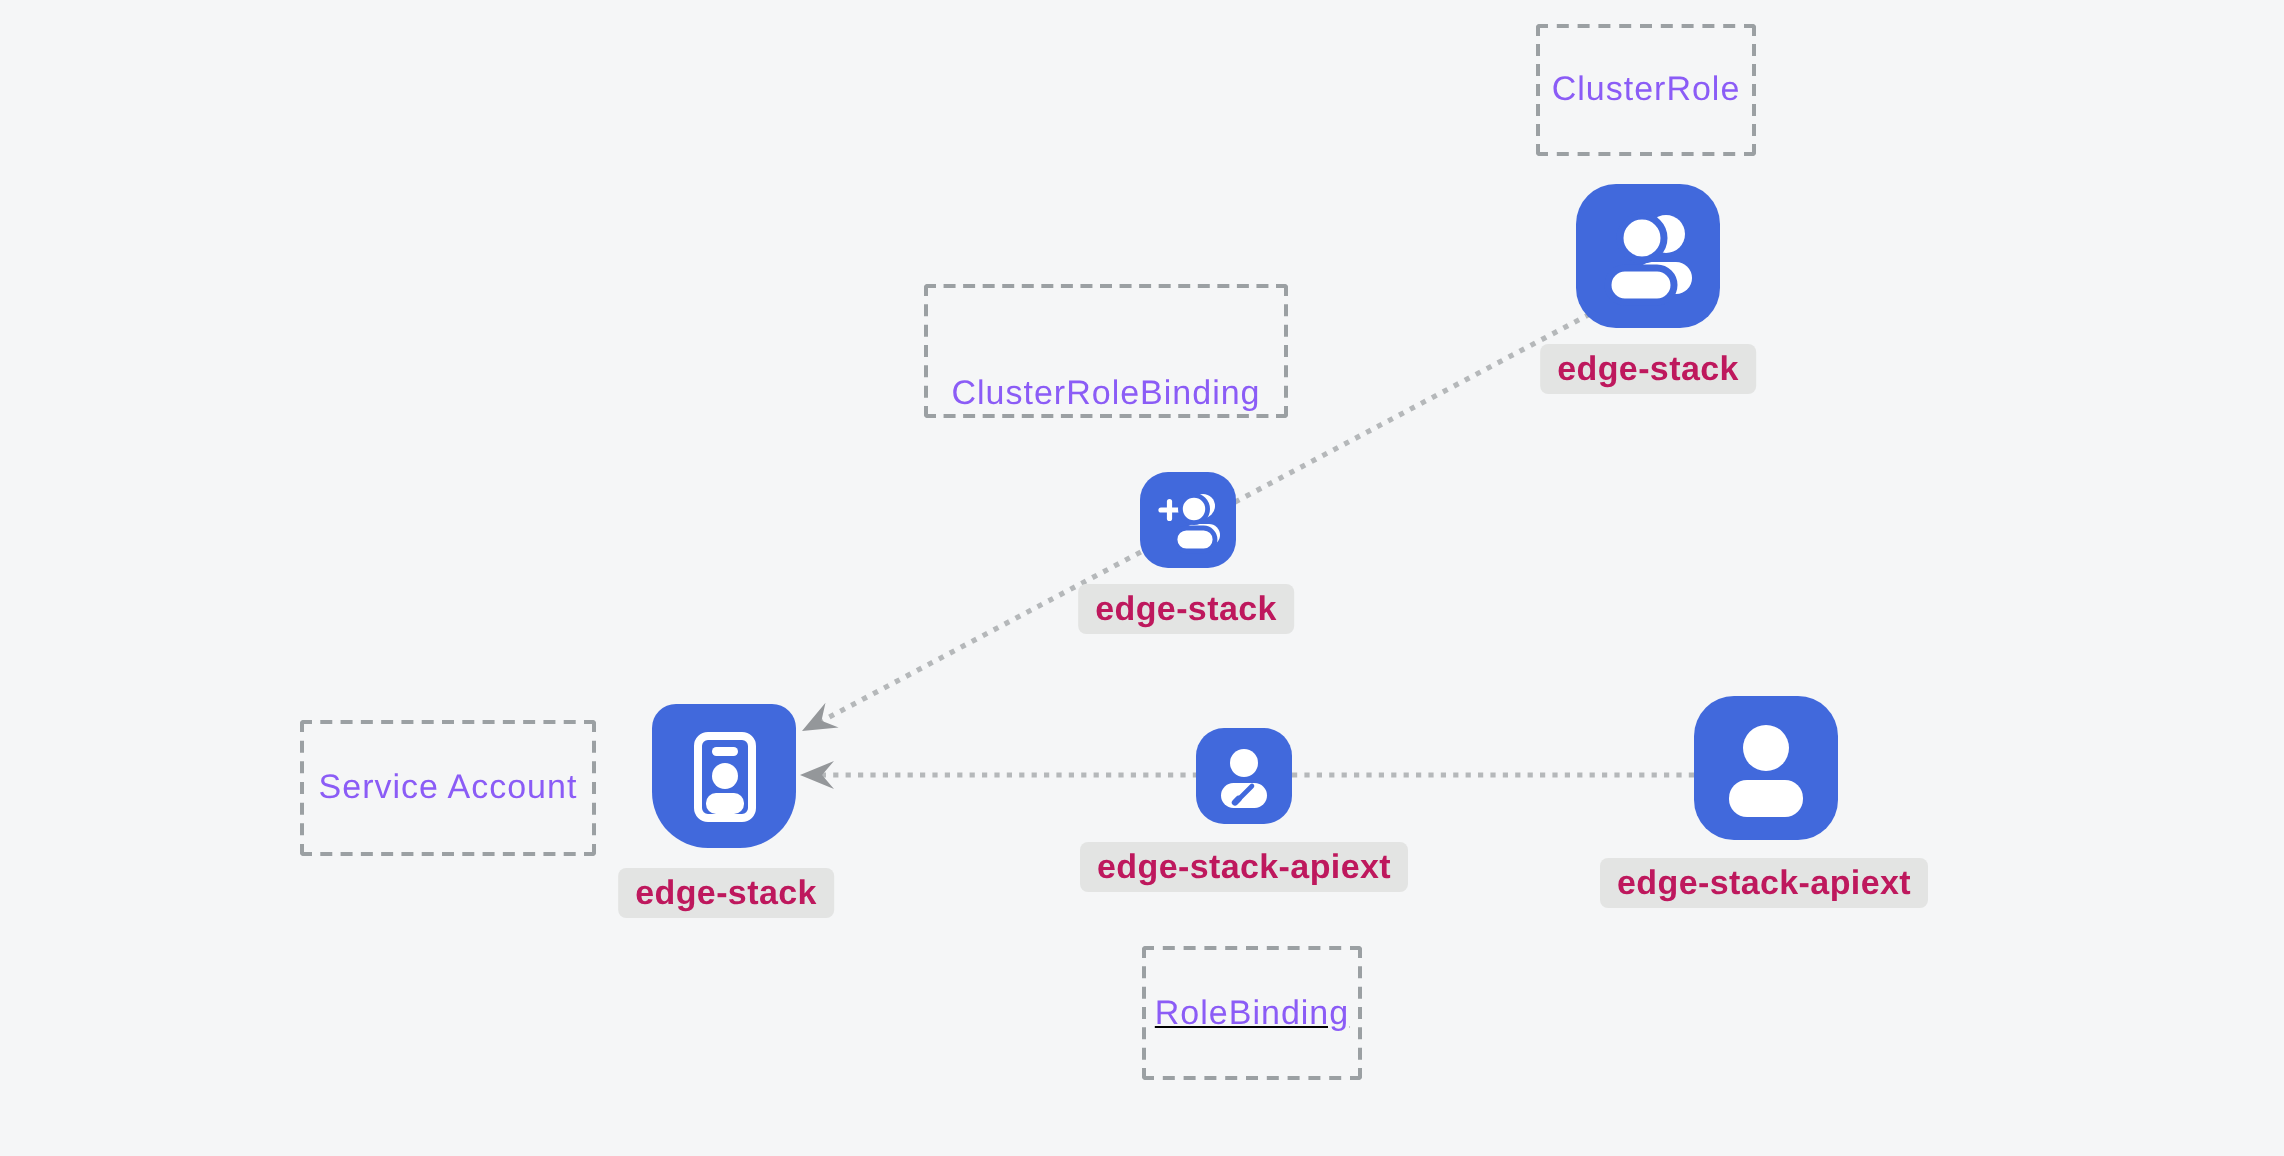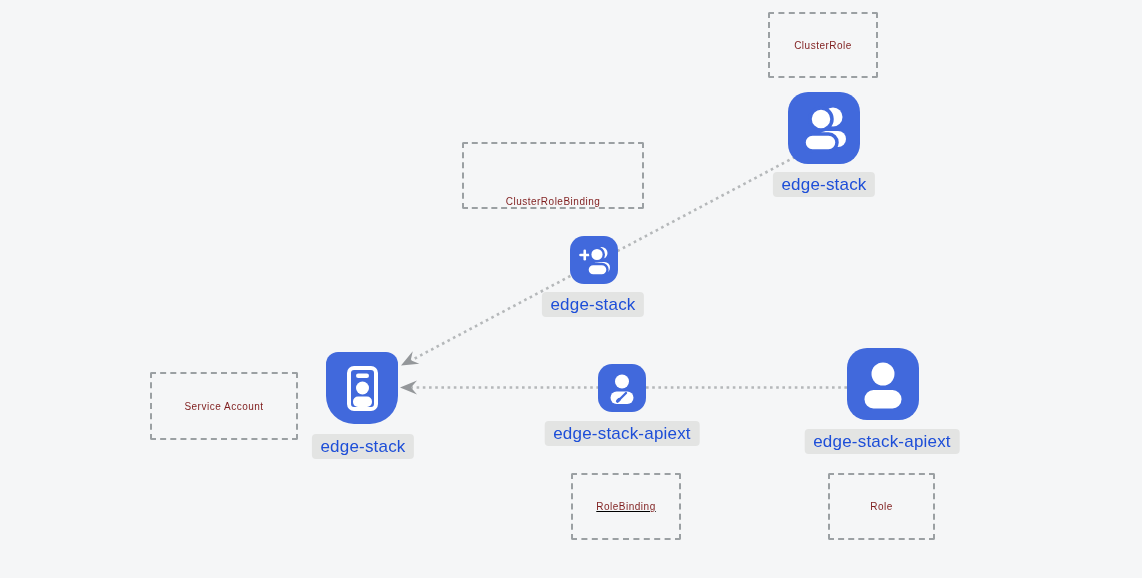--- a/index.html
+++ b/index.html
@@ -8,29 +8,29 @@
     background:#f5f6f7; overflow:hidden;
     font-family:"Liberation Sans", sans-serif;
   }
   .edges-layer { position:absolute; left:0; top:0; width:1142px; height:578px; pointer-events:none; }
   .type-box {
     position:absolute; box-sizing:border-box;
     border:2px dashed #9ba0a3; border-radius:2px;
     display:flex; align-items:center; justify-content:center;
   }
   .type-box-label {
-    color:#7f1d1d; font-size:10px; letter-spacing:0.5px; white-space:nowrap;
+    color:#8b5cf6; font-size:17px; letter-spacing:0.5px; white-space:nowrap;
   }
   .node { position:absolute; cursor:pointer; }
   .node svg { display:block; }
   .node-label {
     position:absolute; transform:translateX(-50%);
-    background:#e3e4e3; color:#1d4ed8;
+    background:#e3e4e3; color:#be185d;
     font-size:17px; line-height:20px; padding:2.5px 8.5px;
-    border-radius:4px; white-space:nowrap; letter-spacing:0.2px;
+    border-radius:4px; white-space:nowrap; letter-spacing:0.2px;font-weight:bold;
   }
 </style>
 </head>
 <body>
 
 <div class="canvas">
 
   <svg class="edges-layer" width="1142" height="578" viewBox="0 0 1142 578">
     <g>
       <line x1="795" y1="157" x2="409" y2="361.5" stroke="#b5b8ba" stroke-width="2.6" stroke-dasharray="2.6 3.6"></line>
@@ -41,28 +41,25 @@
       <polygon points="0,0 17,-7 11,0 17,7" fill="#94979a" transform="translate(400,387.5)"></polygon>
     </g>
   </svg>
 
   <div class="type-box" style="left:768px; top:12px; width:110px; height:66px;">
     <span class="type-box-label">ClusterRole</span>
   </div>
   <div class="type-box" style="left:462px; top:142px; width:182px; height:67px;align-items:flex-end;">
     <span class="type-box-label">ClusterRoleBinding</span>
   </div>
-  <div class="type-box" style="left:150px; top:372px; width:148px; height:68px;">
+  <div class="type-box" style="left:150px; top:360px; width:148px; height:68px;">
     <span class="type-box-label">Service Account</span>
   </div>
   <div class="type-box" style="left:571px; top:473px; width:110px; height:67px;text-decoration:underline;">
     <span class="type-box-label">RoleBinding</span>
-  </div>
-  <div class="type-box" style="left:828px; top:473px; width:107px; height:67px;">
-    <span class="type-box-label">Role</span>
   </div>
 
   <div class="node" style="left:788px; top:92px;">
     <svg width="72" height="72" viewBox="0 0 72 72">
       <rect width="72" height="72" rx="20" fill="#4169dc"></rect>
       <circle cx="45" cy="25" r="9.5" fill="#ffffff"></circle>
       <rect x="30" y="39" width="28" height="16" rx="8" fill="#ffffff"></rect>
       <circle cx="33" cy="27" r="11" fill="#ffffff" stroke="#4169dc" stroke-width="3.5"></circle>
       <rect x="16" y="42" width="33" height="17" rx="8.5" fill="#ffffff" stroke="#4169dc" stroke-width="3.5"></rect>
     </svg>

